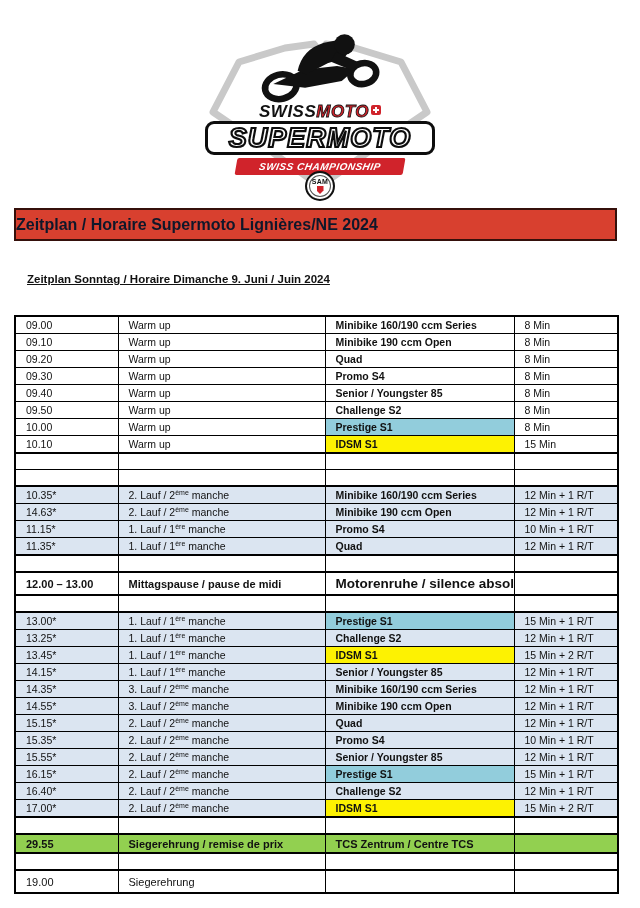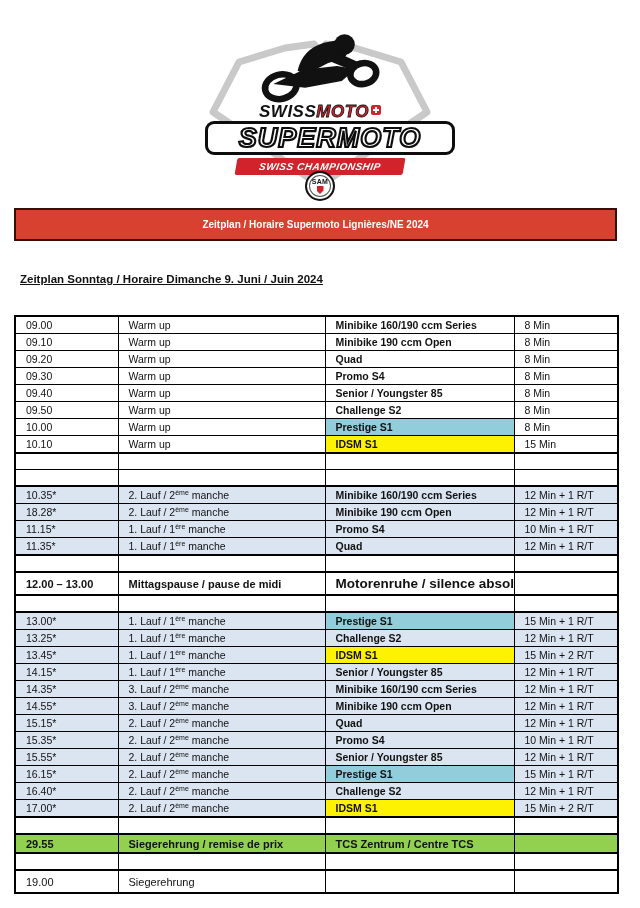--- a/index.html
+++ b/index.html
@@ -18,21 +18,21 @@
     font-style:italic;font-weight:bold;font-size:17px;letter-spacing:.5px;line-height:18px;white-space:nowrap;
   }
   .brand-moto{color:var(--brand_red,#d0232b);-webkit-text-stroke:.8px #111;}
   .swiss-cross{
     display:inline-block;width:10px;height:10px;background:var(--brand_red,#d0232b);
     border-radius:2px;position:relative;margin-left:2px;vertical-align:2px;
   }
   .swiss-cross::before{content:"";position:absolute;left:2px;top:4px;width:6px;height:2px;background:#fff;}
   .swiss-cross::after{content:"";position:absolute;left:4px;top:2px;width:2px;height:6px;background:#fff;}
   .supermoto-banner{
-    position:absolute;top:97px;left:0;width:250px;height:34px;box-sizing:border-box;
+    position:absolute;top:97px;left:0;width:230px;height:34px;box-sizing:border-box;
     background:#fff;border:3px solid #0d0d0d;border-radius:9px;
     display:flex;align-items:center;justify-content:center;
   }
   .supermoto-text{
     font-size:27px;font-weight:bold;font-style:italic;letter-spacing:1px;white-space:nowrap;
     color:#fff;-webkit-text-stroke:2.2px #0d0d0d;
   }
   .champ-banner{
     position:absolute;top:134px;left:31px;width:168px;height:17px;
     background:var(--brand_red,#d0232b);transform:skewX(-10deg);border-radius:2px;
@@ -46,26 +46,26 @@
     display:flex;flex-direction:column;align-items:center;justify-content:center;
   }
   .sam-text{font-size:7px;font-weight:bold;line-height:7px;letter-spacing:.3px;}
   .sam-shield{width:7px;height:8px;background:var(--brand_red,#d0232b);margin-top:1px;
     clip-path:polygon(0 0,100% 0,100% 55%,50% 100%,0 55%);}
 
   
   .banner{
     position:absolute;left:14px;top:208px;width:603px;height:33px;box-sizing:border-box;
     background:var(--banner_bg,#d8402f);border:2px solid var(--banner_border,#35100b);
-    color:#ffffff;font-weight:bold;font-size:10px;text-align:center;line-height:29px;white-space:nowrap;
+    color:#0f172a;font-weight:bold;font-size:16px;line-height:29px;white-space:nowrap;
   }
 
   
   .subtitle{
-    position:absolute;left:20px;top:273px;font-size:11.5px;font-weight:bold;
+    position:absolute;left:27px;top:273px;font-size:11.5px;font-weight:bold;
     text-decoration:underline;white-space:nowrap;
   }
 
   
   table.sched{
     position:absolute;left:14px;top:315px;width:603px;table-layout:fixed;
     border-collapse:collapse;font-size:10.5px;border:2.5px solid #000;
   }
   table.sched td{
     border:1px solid #000;height:16px;padding:0 2px 0 10px;vertical-align:middle;
@@ -189,21 +189,21 @@
           <td class="cat"></td>
           <td></td>
         </tr>
         <tr class="tint sect-top">
           <td>10.35*</td>
           <td>2. Lauf / 2<sup>ème</sup> manche</td>
           <td class="cat">Minibike 160/190 ccm Series</td>
           <td>12 Min + 1 R/T</td>
         </tr>
         <tr class="tint">
-          <td>18.28*</td>
+          <td>14.63*</td>
           <td>2. Lauf / 2<sup>ème</sup> manche</td>
           <td class="cat">Minibike 190 ccm Open</td>
           <td>12 Min + 1 R/T</td>
         </tr>
         <tr class="tint">
           <td>11.15*</td>
           <td>1. Lauf / 1<sup>ère</sup> manche</td>
           <td class="cat">Promo S4</td>
           <td>10 Min + 1 R/T</td>
         </tr>

